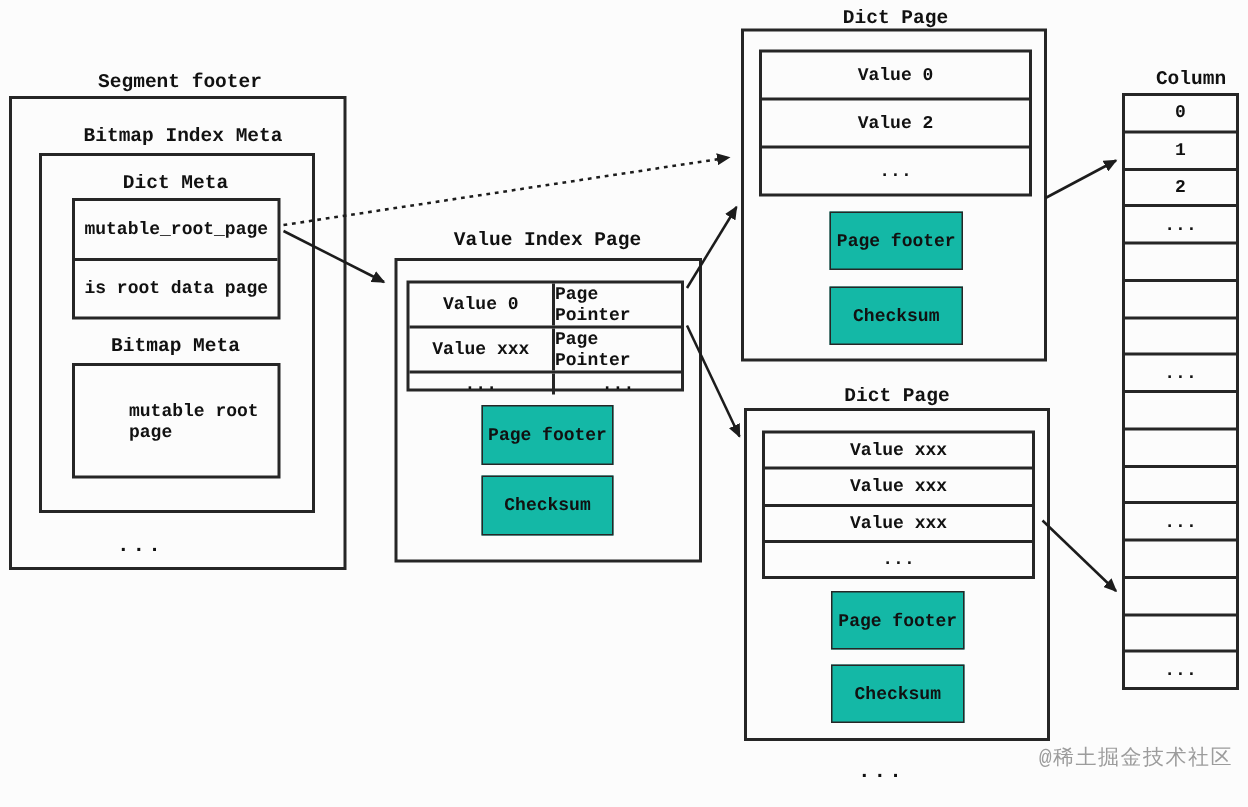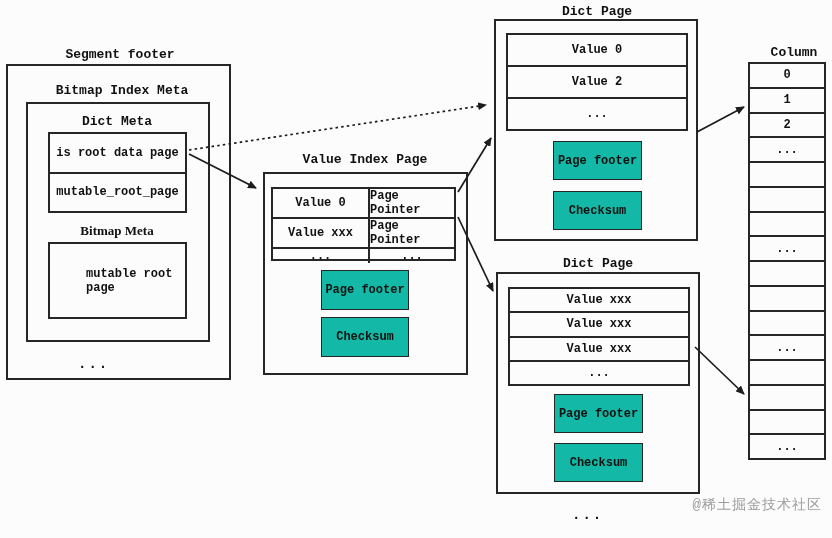--- a/index.html
+++ b/index.html
@@ -41,25 +41,25 @@
 <div class="stage">
 
   <div class="lbl" style="left:40px;top:48px;width:160px;">Segment footer</div>
   <div class="box" style="left:6px;top:64px;width:225px;height:316px;"></div>
 
   <div class="lbl" style="left:32px;top:84px;width:180px;">Bitmap Index Meta</div>
   <div class="box" style="left:26px;top:102px;width:184px;height:240px;"></div>
 
   <div class="lbl" style="left:47px;top:115px;width:140px;">Dict Meta</div>
   <div class="valstack" style="left:48px;top:132px;width:139px;height:81px;">
+    <div class="vrow">mutable_root_page</div>
     <div class="vrow">is root data page</div>
-    <div class="vrow">mutable_root_page</div>
   </div>
 
-  <div class="lbl" style="left:47px;top:224px;width:140px;font-family:Liberation Serif, serif;">Bitmap Meta</div>
+  <div class="lbl" style="left:47px;top:224px;width:140px;">Bitmap Meta</div>
   <div class="valstack" style="left:48px;top:242px;width:139px;height:77px;padding-left:36px;">
     <div class="vrow">mutable root page</div>
   </div>
 
   <div class="dots" style="left:78px;top:357px;">...</div>
 
   <div class="lbl" style="left:285px;top:153px;width:160px;">Value Index Page</div>
   <div class="box" style="left:263px;top:172px;width:205px;height:203px;"></div>
 
   <div class="vtable" style="left:271px;top:187px;width:185px;height:74px;">

